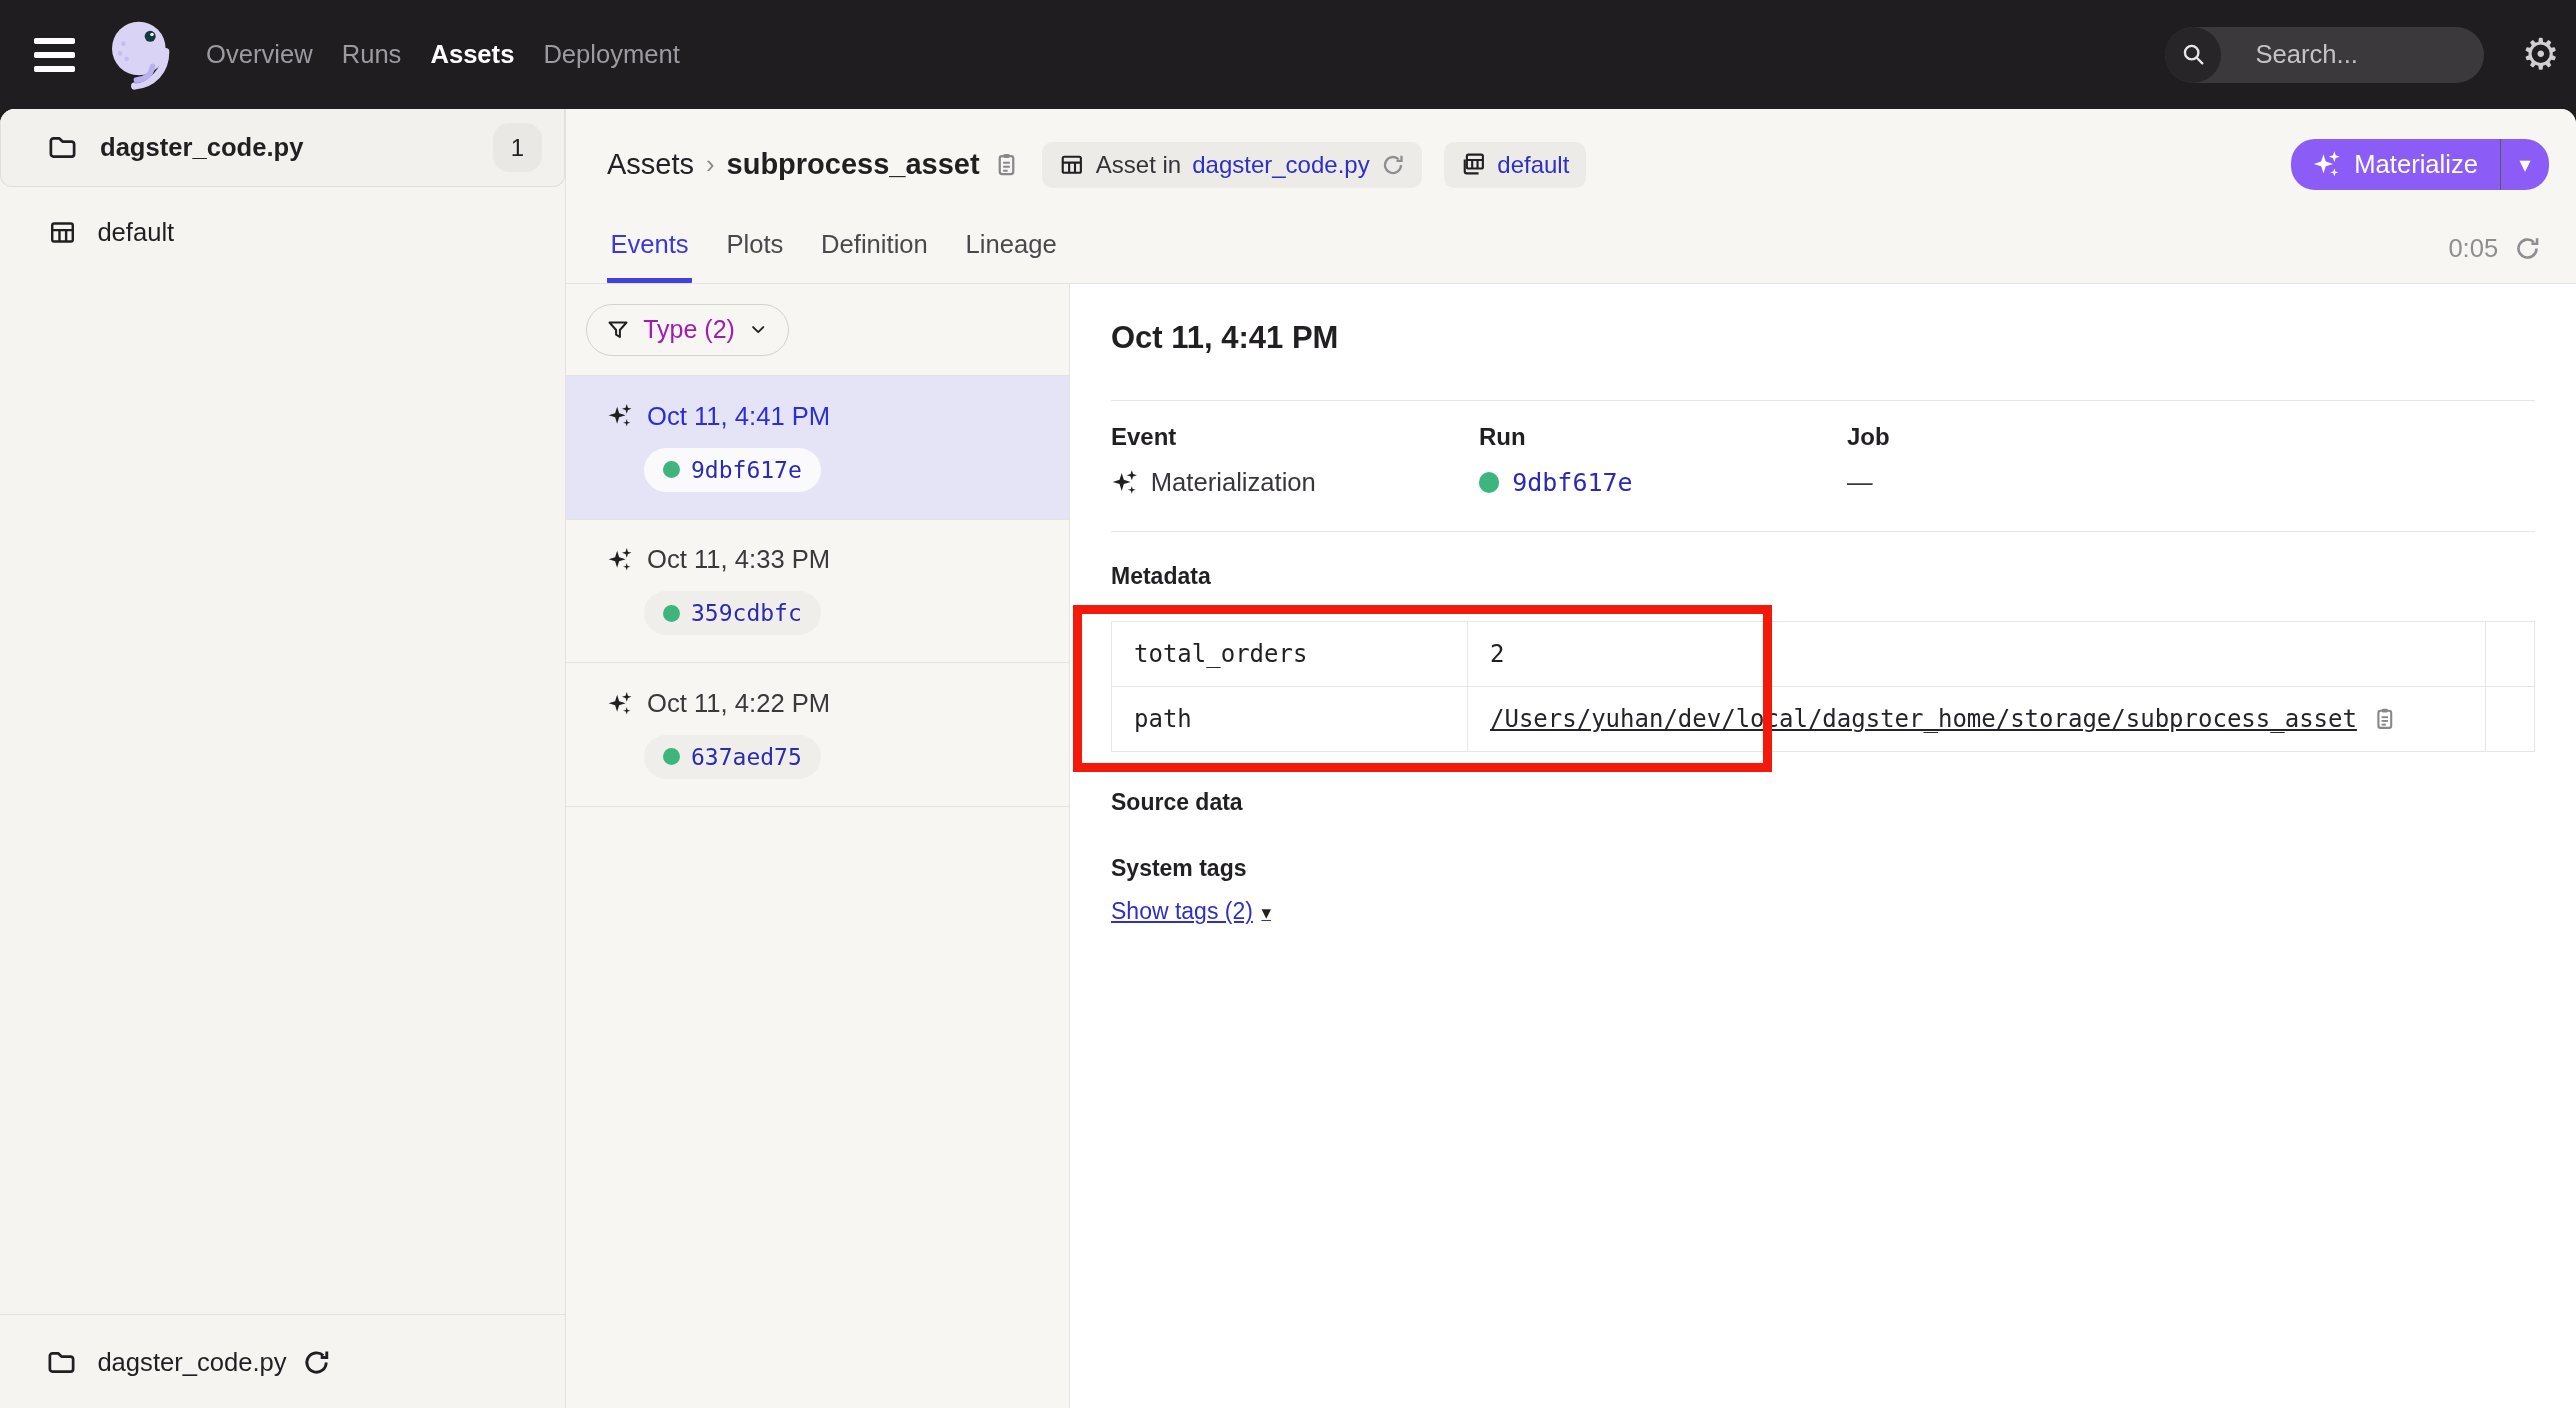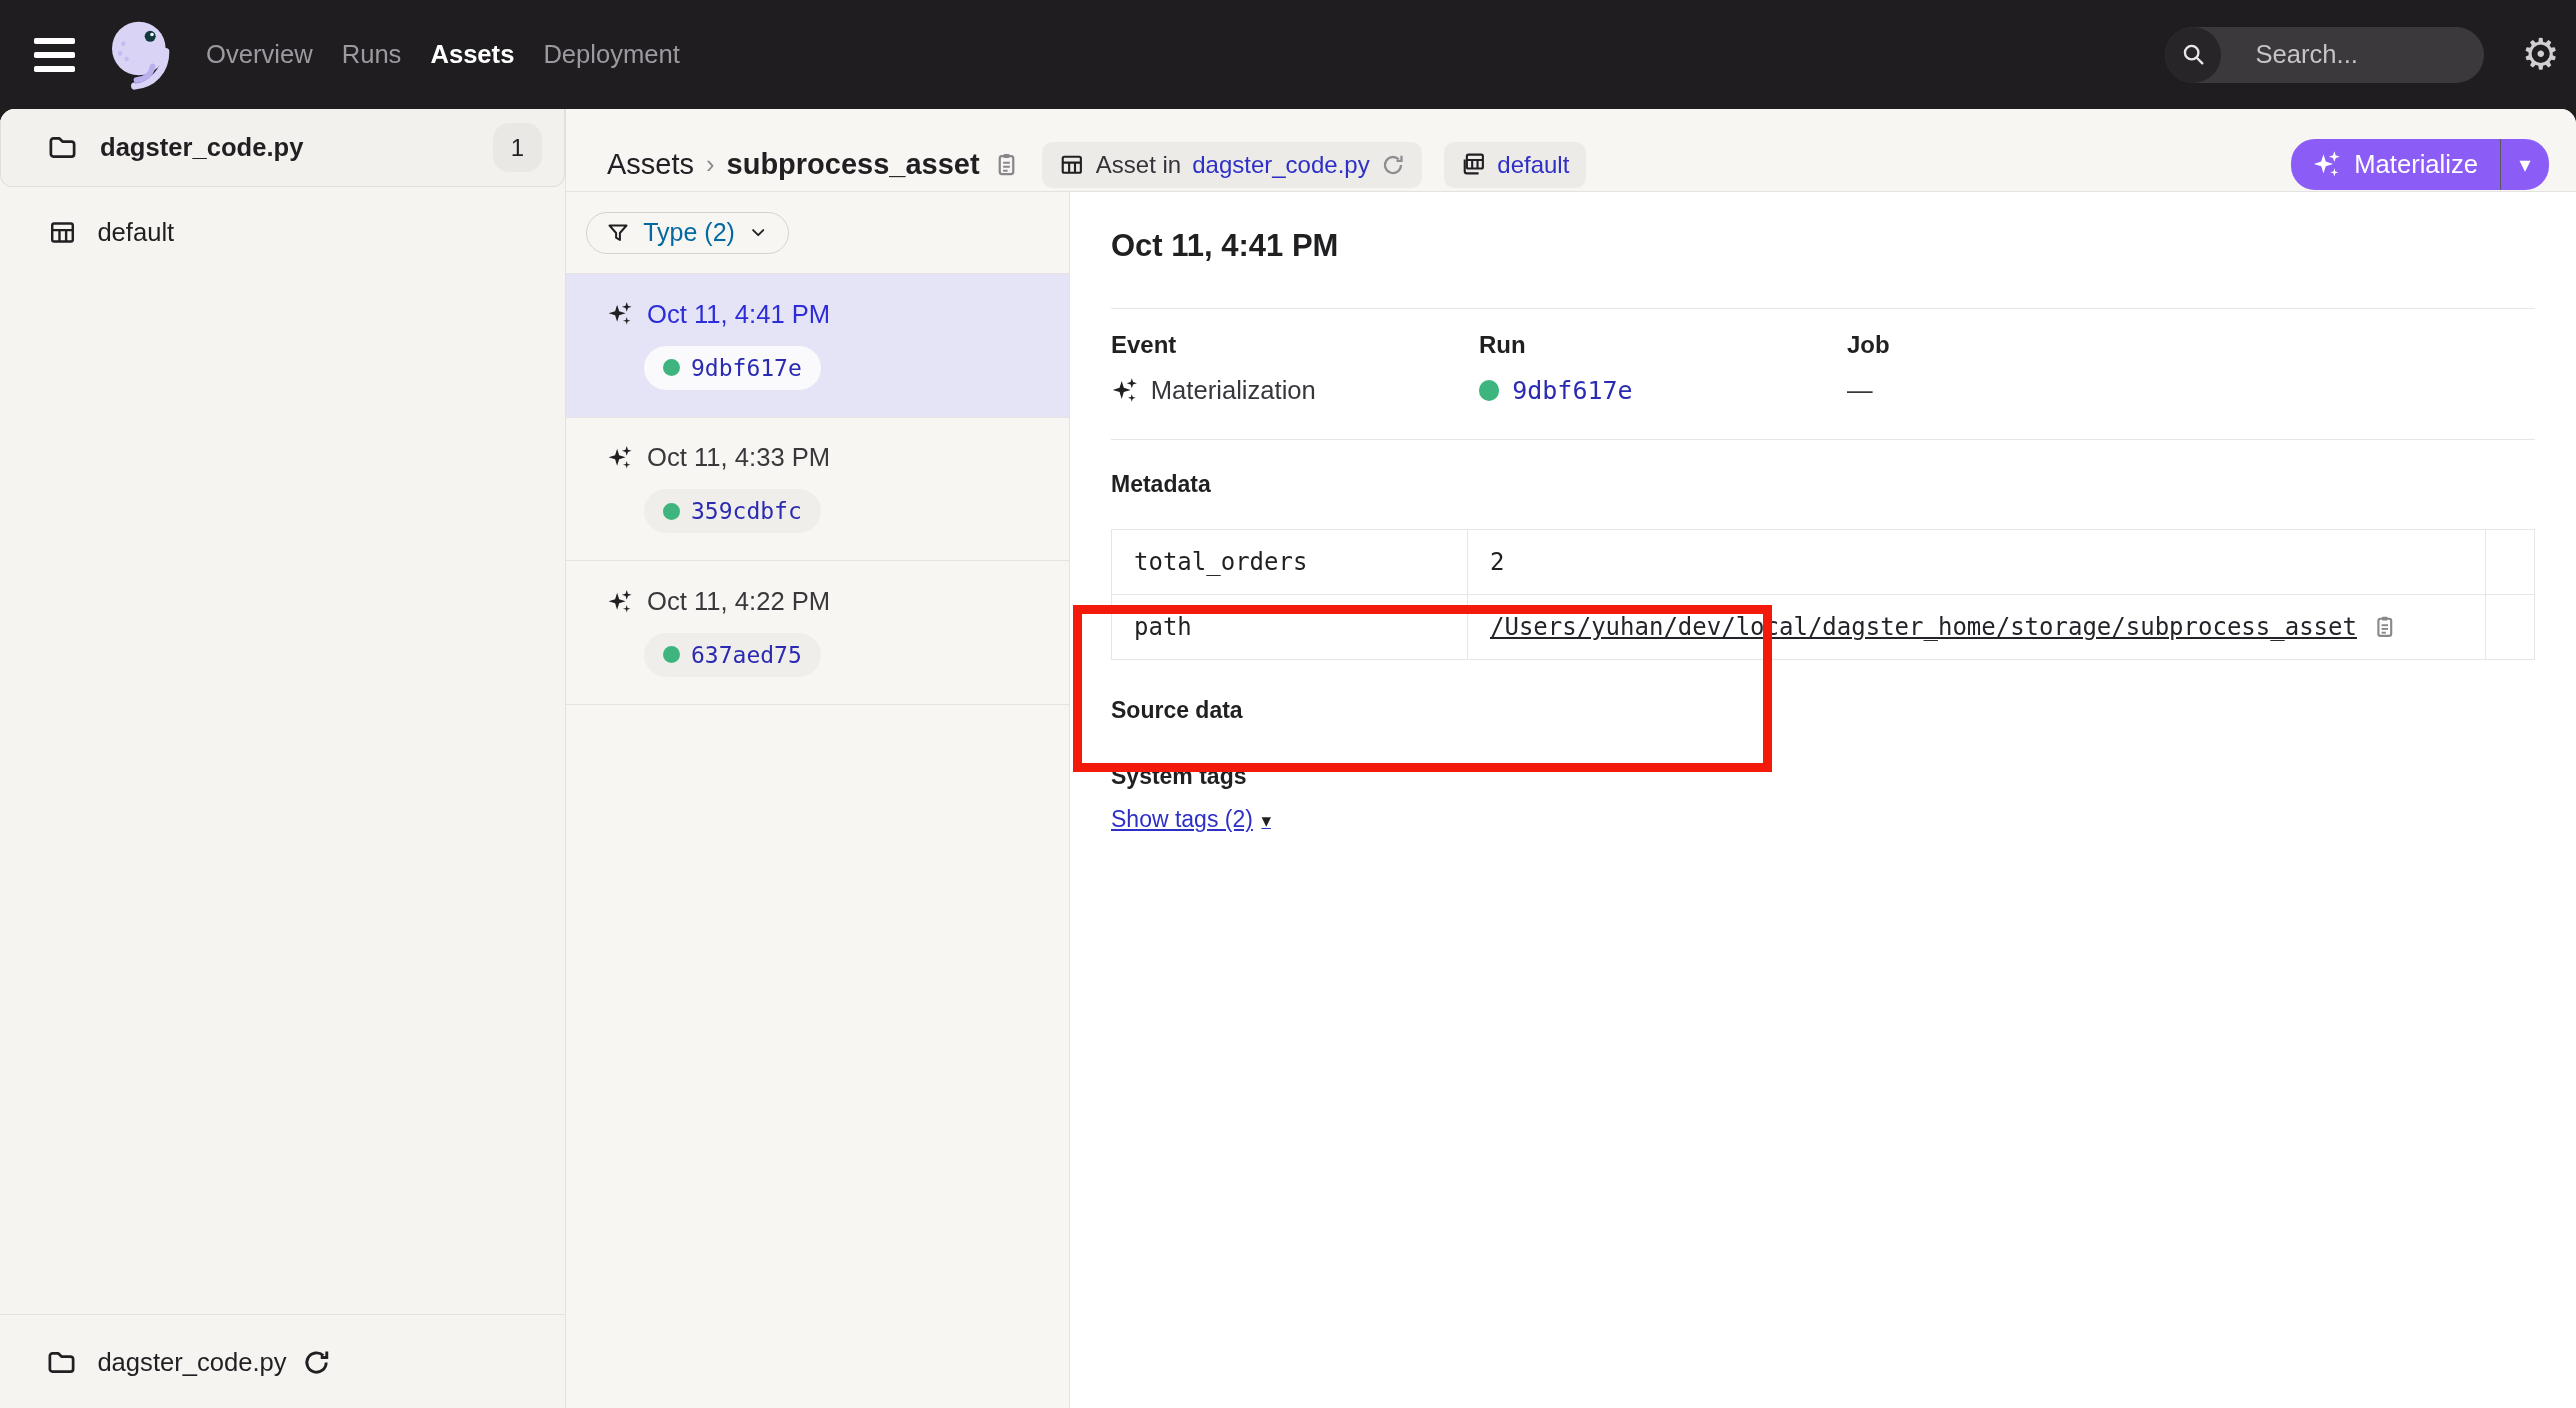--- a/index.html
+++ b/index.html
@@ -156,25 +156,25 @@
   .tab.active { color: #3a38d9; font-weight: 500; border-bottom-color: #4340e0; border-radius: 0.9px; }
   .tabs-spacer { flex: 1; }
   .refresh-timer { display: flex; align-items: center; gap: 15.3px; padding-bottom: 20.4px; margin-right: 8.5px; }
   .refresh-timer .time { font-size: 25.6px; color: #908d91; }
 
   
   .content-row { flex: 1; display: flex; border-top: 0.9px solid #e5e3df; min-height: 0; }
   .event-list { width: 504px; flex: 0 0 auto; background: #f7f6f3; border-right: 0.9px solid #e5e3df; }
   .filter-row { padding: 19.6px 20.4px; border-bottom: 0.9px solid #e5e3df; }
   .filter-btn {
-    height: 42px; border: 0.9px solid #d4d2cd; border-radius: 26.4px;
+    height: 52px; border: 0.9px solid #d4d2cd; border-radius: 26.4px;
     background: transparent;
     display: inline-flex; align-items: center; gap: 12.8px;
     padding: 0 20.4px 0 19px;
-    font-size: 25px; color: #0369a1;
+    font-size: 25px; color: #a21caf;
     font-family: inherit; cursor: pointer;
   }
   .event-item { padding: 25.6px 20.4px 27px 41px; border-bottom: 0.9px solid #e5e3df; cursor: pointer; }
   .event-item.selected { background: #e4e4f6; }
   .event-time { display: flex; align-items: center; gap: 14.5px; font-size: 25.6px; color: #3b383c; }
   .event-item.selected .event-time { color: #2d2dd8; }
   .run-badge {
     margin: 17px 0 0 37px;
     display: inline-flex; align-items: center; gap: 11px;
     height: 44px; border-radius: 22px; padding: 0 19px;
@@ -380,20 +380,36 @@
                 <path d="M18.5 1 L19.6 4.4 L23 5.5 L19.6 6.6 L18.5 10 L17.4 6.6 L14 5.5 L17.4 4.4 Z"></path>
                 <path d="M18.5 15 L19.3 17.7 L22 18.5 L19.3 19.3 L18.5 22 L17.7 19.3 L15 18.5 L17.7 17.7 Z"></path>
               </svg>
             </span>
             <span>Materialize</span>
           </span>
           <span class="materialize-caret">▾</span>
         </button>
       </div>
 
+      <div class="tabs-row">
+        <button class="tab active">Events</button>
+        <button class="tab">Plots</button>
+        <button class="tab">Definition</button>
+        <button class="tab">Lineage</button>
+        <span class="tabs-spacer"></span>
+        <span class="refresh-timer">
+          <span class="time">0:05</span>
+          <span class="icon">
+            <svg width="27" height="27" viewBox="0 0 24 24">
+              <path d="M20 12 a8 8 0 1 1 -2.4 -5.7" fill="none" stroke="#908d91" stroke-width="2.3"></path>
+              <path d="M20.5 2.8 v5 h-5" fill="none" stroke="#908d91" stroke-width="2.3"></path>
+            </svg>
+          </span>
+        </span>
+      </div>
     </div>
 
     <div class="content-row">
 
       <div class="event-list">
         <div class="filter-row">
           <button class="filter-btn">
             <span class="icon">
               <svg width="24" height="24" viewBox="0 0 24 24">
                 <path d="M3.5 4.5 h17 l-6.6 7.5 v7 l-3.8 -2.3 v-4.7 Z" fill="none" stroke="#211f22" stroke-width="2" stroke-linejoin="round"></path>

